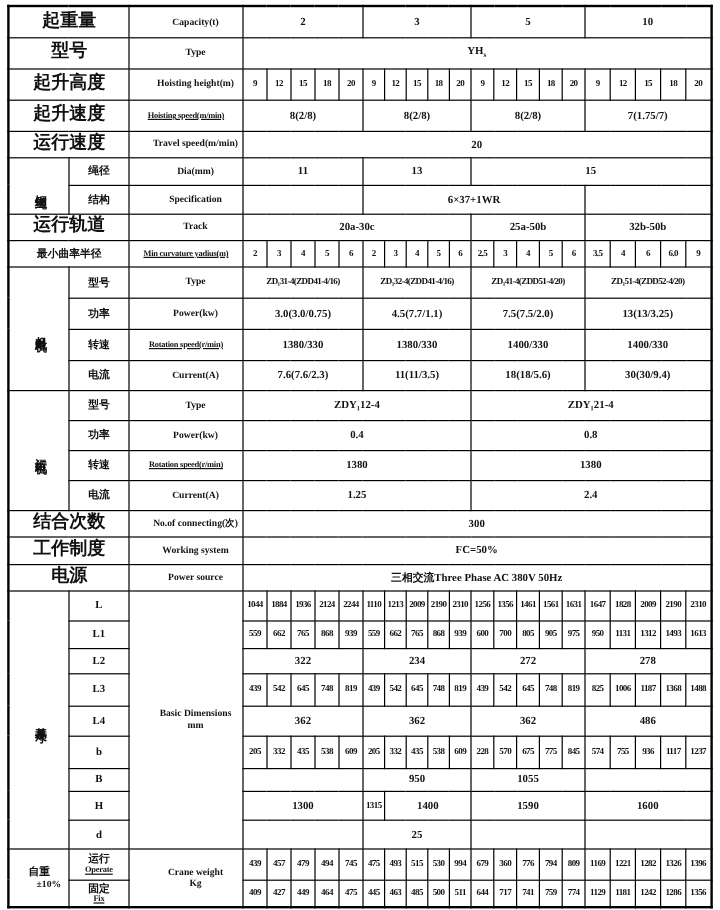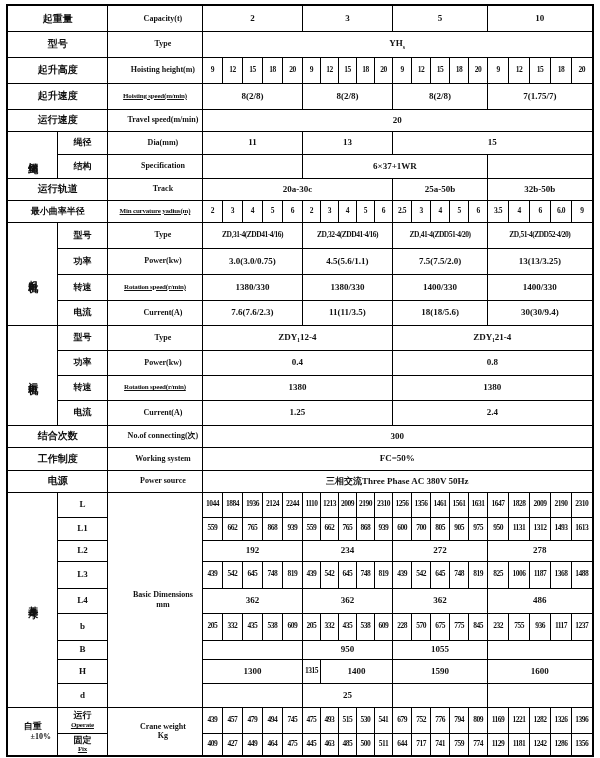--- a/index.html
+++ b/index.html
@@ -1,20 +1,20 @@
 <!DOCTYPE html>
 <html><head>
 <meta charset="utf-8">
 <style>
   html,body{margin:0;padding:0;background:#fff;width:600px;height:758px;overflow:hidden;}
   table{border-collapse:collapse;table-layout:fixed;width:586px;margin:4px auto 0 auto;border:2px solid #000;}
   td{border:1px solid #000;text-align:center;vertical-align:middle;padding:0;overflow:hidden;
      font-family:"Liberation Serif","DejaVu Serif",serif;font-weight:bold;color:#111;
      font-size:9px;line-height:1.15;}
-  .zh{font-size:10px;margin-left:44px;}
+  .zh{font-size:15px;margin-left:44px;}
   .zh-sm{font-size:9px;}
   .en{font-size:8px;padding-left:16px;}
   .en-sm{font-size:7px;letter-spacing:-0.2px;text-decoration:underline;}
   .val{font-size:9px;}
   .num{font-size:7.5px;letter-spacing:-0.5px;}
   .vert{writing-mode:vertical-lr;text-orientation:upright;display:inline-block;
         font-size:10px;letter-spacing:1px;line-height:1;}
   sub{font-size:6px;}
   .two-line div{line-height:1.2;}
 </style>
@@ -161,21 +161,21 @@
     <td colspan="5" class="num">ZD₁31-4(ZDD41-4/16)</td>
     <td colspan="5" class="num">ZD₁32-4(ZDD41-4/16)</td>
     <td colspan="5" class="num">ZD₁41-4(ZDD51-4/20)</td>
     <td colspan="5" class="num">ZD₁51-4(ZDD52-4/20)</td>
   </tr>
 
   <tr style="height:26px">
     <td class="zh-sm">功率</td>
     <td class="en">Power(kw)</td>
     <td colspan="5" class="val">3.0(3.0/0.75)</td>
-    <td colspan="5" class="val">4.5(5.6/1.1)</td>
+    <td colspan="5" class="val">4.5(7.7/1.1)</td>
     <td colspan="5" class="val">7.5(7.5/2.0)</td>
     <td colspan="5" class="val">13(13/3.25)</td>
   </tr>
 
   <tr style="height:26px">
     <td class="zh-sm">转速</td>
     <td class="en-sm">Rotation speed(r/min)</td>
     <td colspan="5" class="val">1380/330</td>
     <td colspan="5" class="val">1380/330</td>
     <td colspan="5" class="val">1400/330</td>
@@ -286,21 +286,21 @@
     <td class="num">975</td>
     <td class="num">950</td>
     <td class="num">1131</td>
     <td class="num">1312</td>
     <td class="num">1493</td>
     <td class="num">1613</td>
   </tr>
 
   <tr style="height:21px">
     <td class="val">L2</td>
-    <td colspan="5" class="val">192</td>
+    <td colspan="5" class="val">322</td>
     <td colspan="5" class="val">234</td>
     <td colspan="5" class="val">272</td>
     <td colspan="5" class="val">278</td>
   </tr>
 
   <tr style="height:27px">
     <td class="val">L3</td>
     <td class="num">439</td>
     <td class="num">542</td>
     <td class="num">645</td>
@@ -341,21 +341,21 @@
     <td class="num">205</td>
     <td class="num">332</td>
     <td class="num">435</td>
     <td class="num">538</td>
     <td class="num">609</td>
     <td class="num">228</td>
     <td class="num">570</td>
     <td class="num">675</td>
     <td class="num">775</td>
     <td class="num">845</td>
-    <td class="num">232</td>
+    <td class="num">574</td>
     <td class="num">755</td>
     <td class="num">936</td>
     <td class="num">1117</td>
     <td class="num">1237</td>
   </tr>
 
   <tr style="height:19px">
     <td class="val">B</td>
     <td colspan="5"></td>
     <td colspan="5" class="val">950</td>
@@ -395,23 +395,23 @@
     </td>
     <td class="num">439</td>
     <td class="num">457</td>
     <td class="num">479</td>
     <td class="num">494</td>
     <td class="num">745</td>
     <td class="num">475</td>
     <td class="num">493</td>
     <td class="num">515</td>
     <td class="num">530</td>
-    <td class="num">541</td>
+    <td class="num">994</td>
     <td class="num">679</td>
-    <td class="num">752</td>
+    <td class="num">360</td>
     <td class="num">776</td>
     <td class="num">794</td>
     <td class="num">809</td>
     <td class="num">1169</td>
     <td class="num">1221</td>
     <td class="num">1282</td>
     <td class="num">1326</td>
     <td class="num">1396</td>
   </tr>
 

